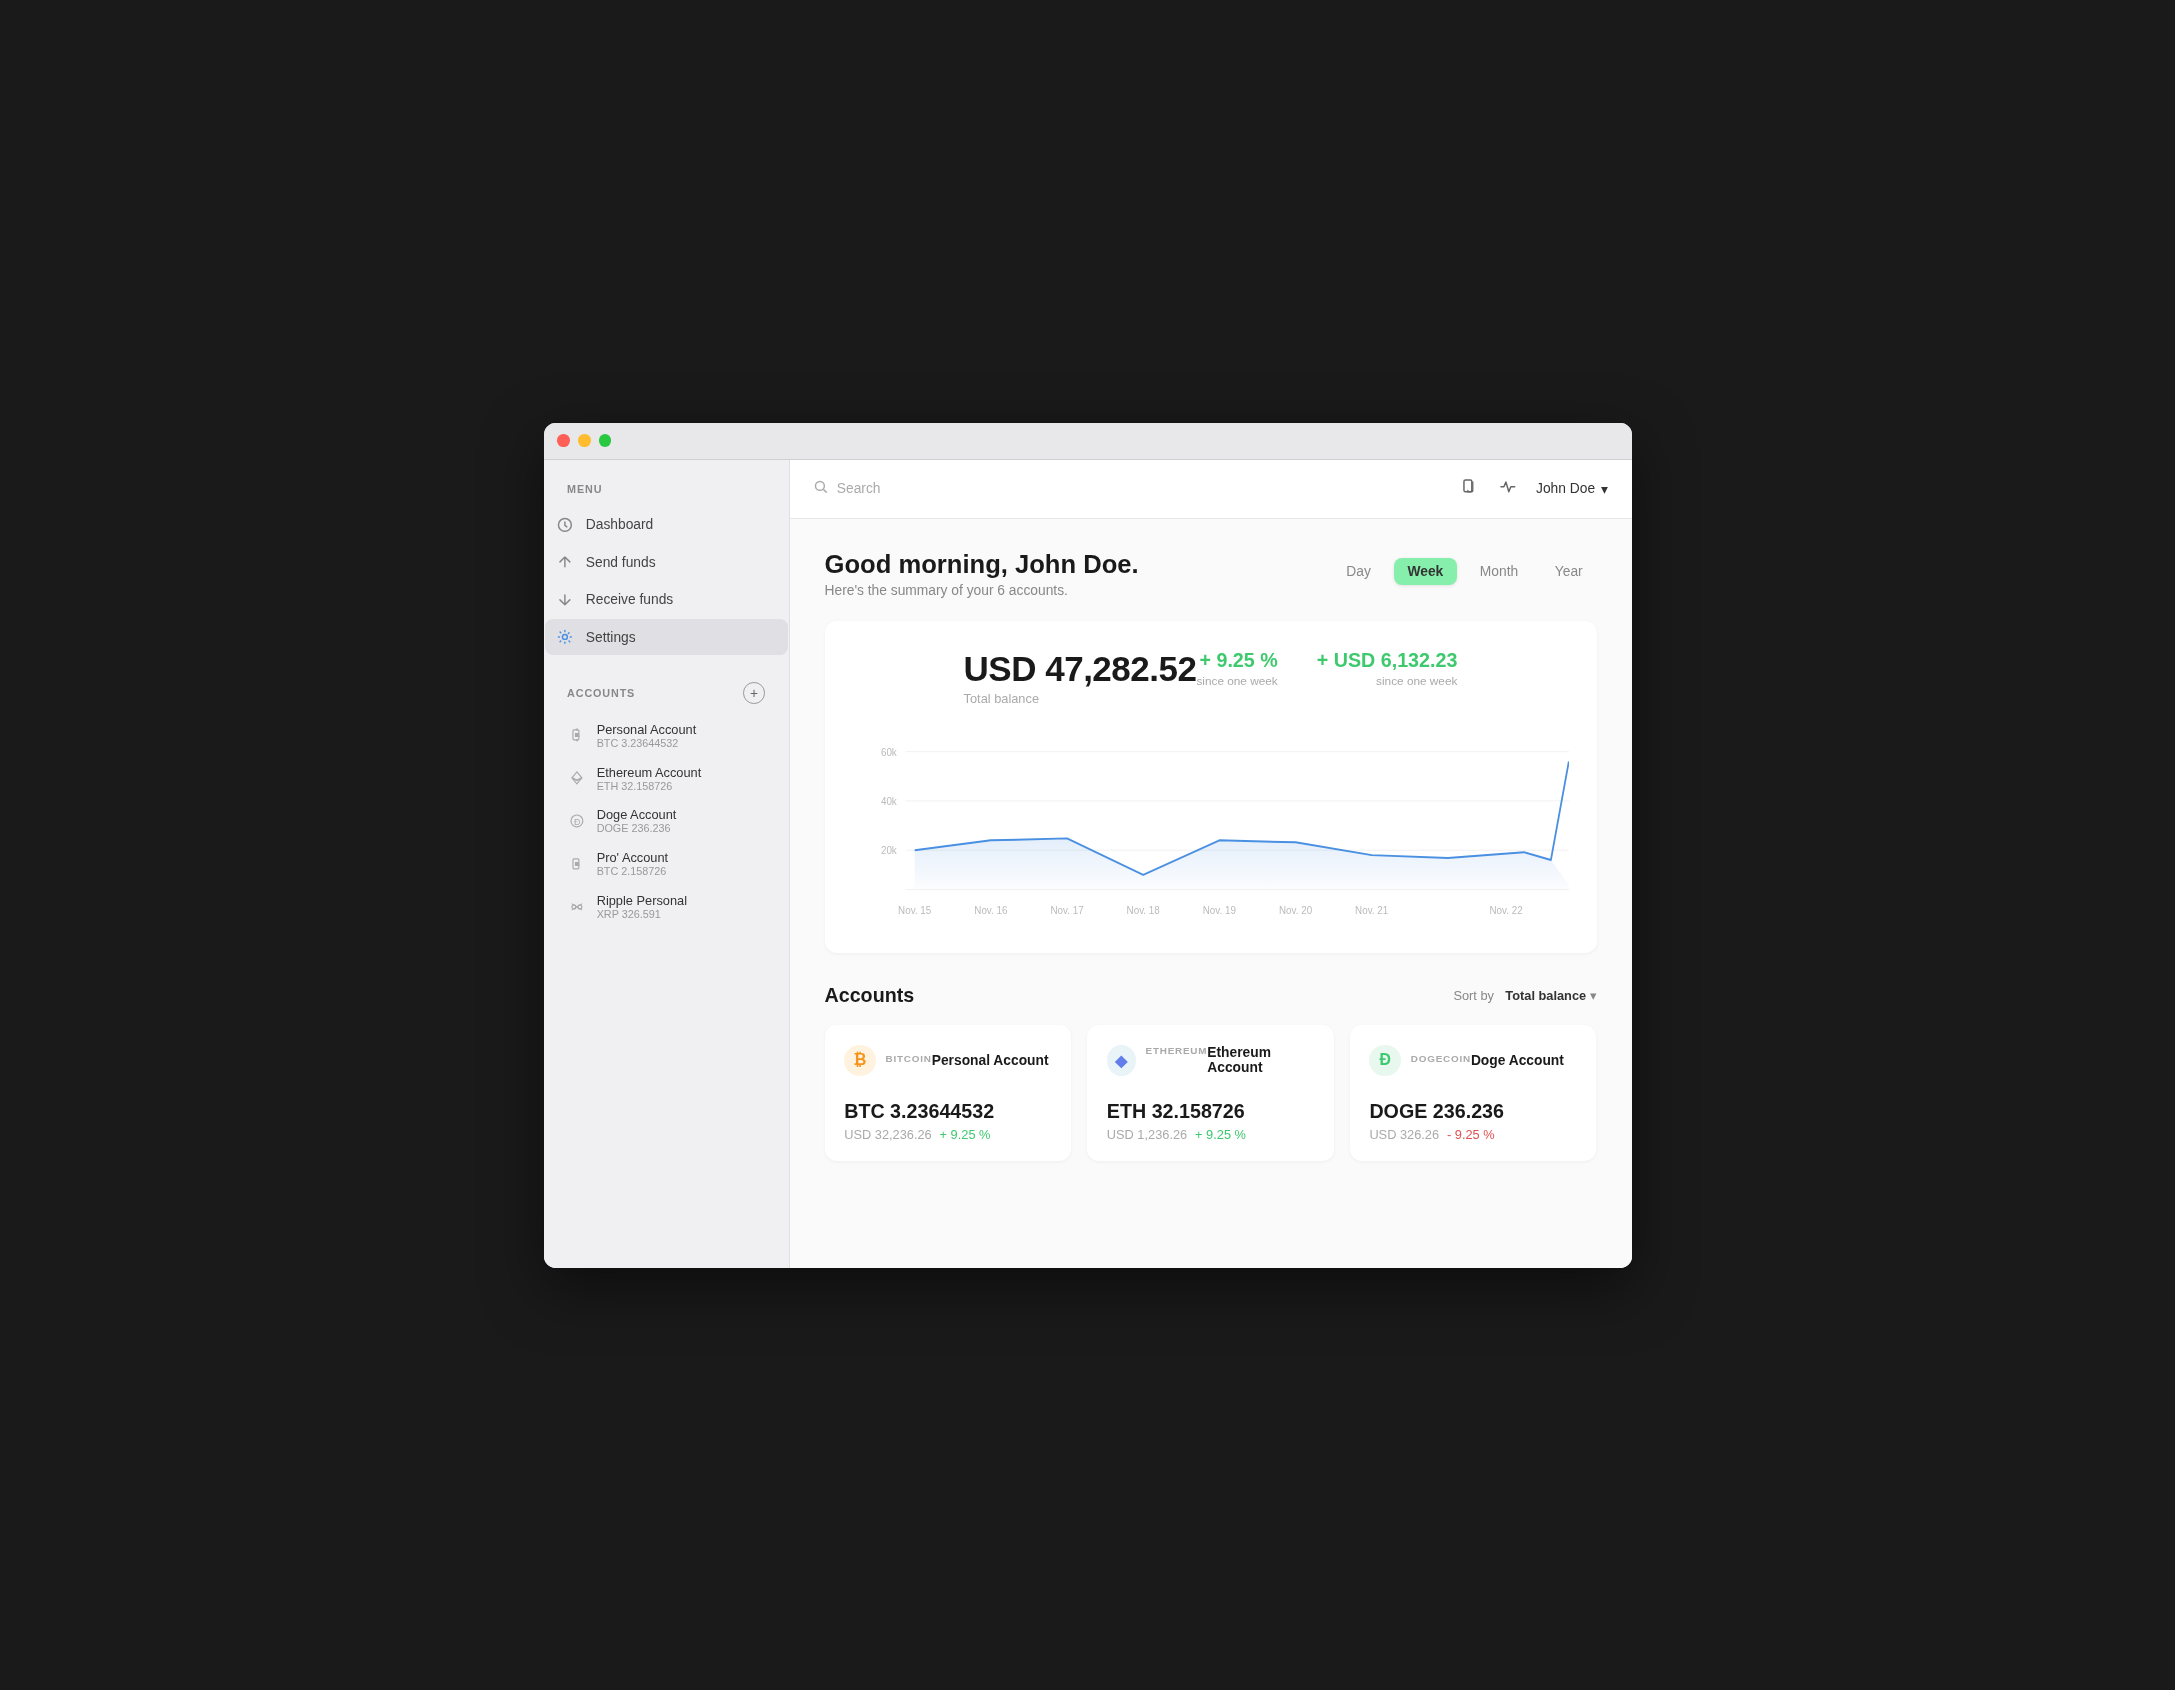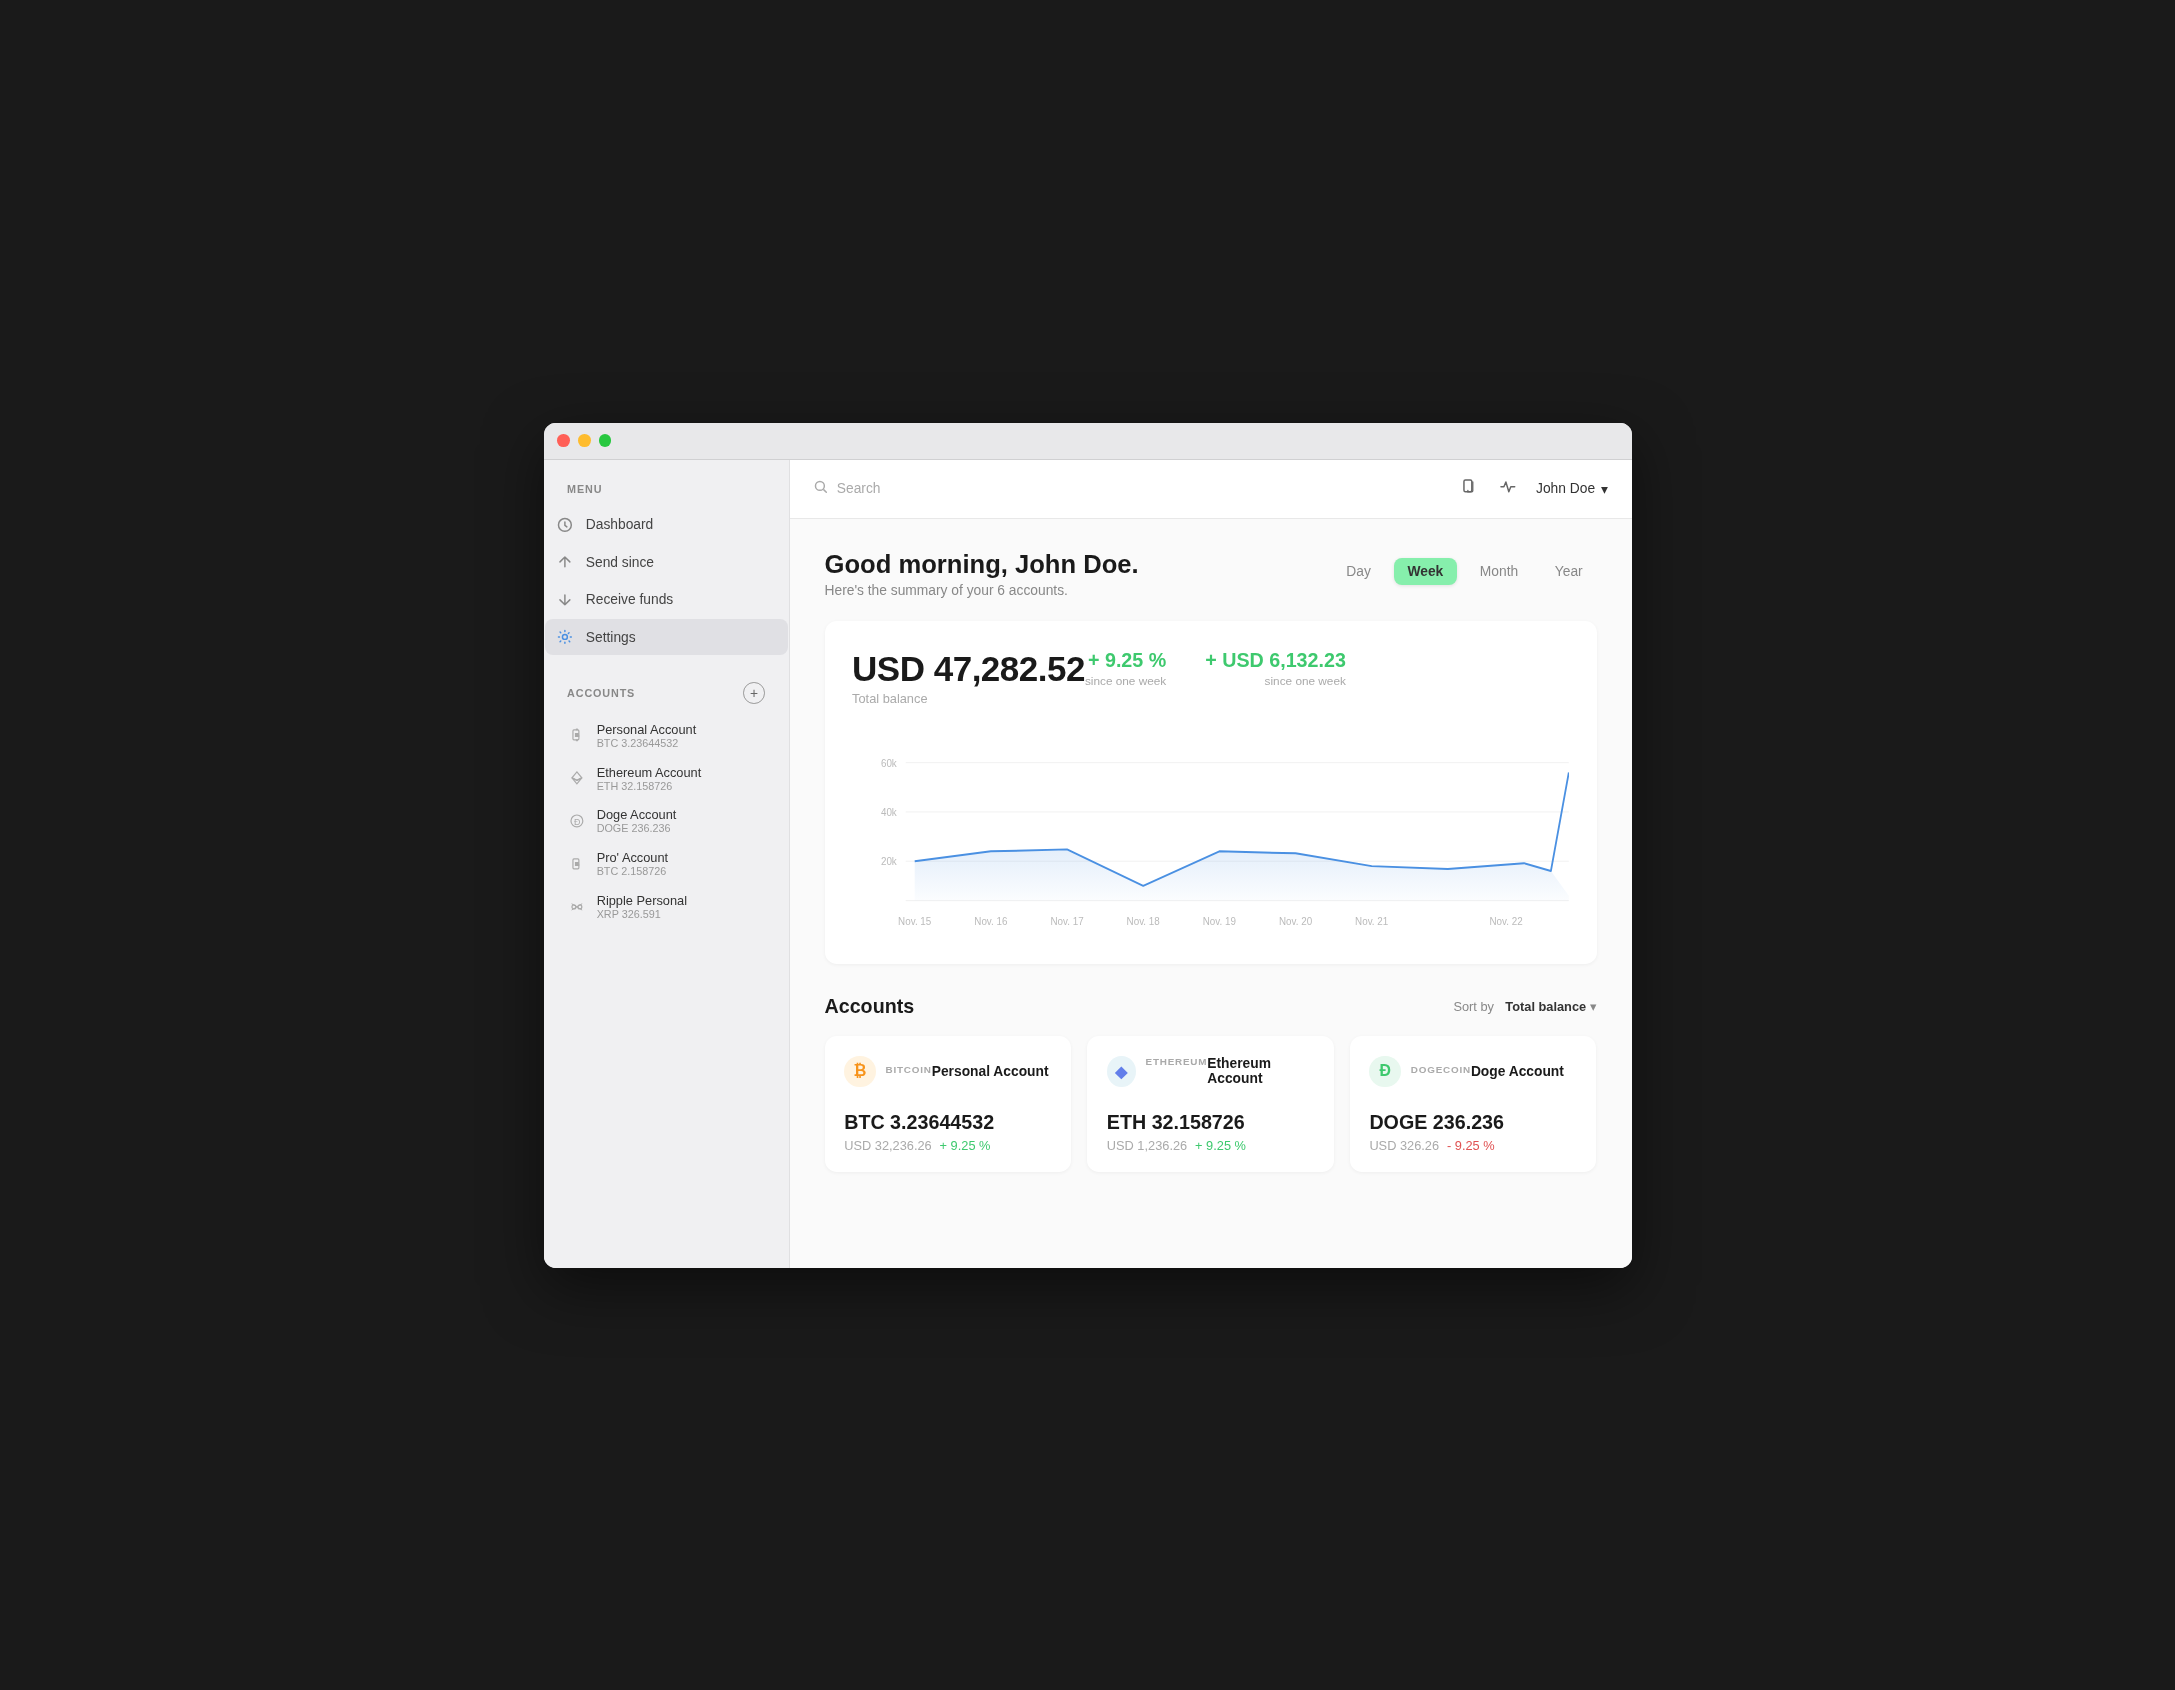--- a/index.html
+++ b/index.html
@@ -215,22 +215,22 @@
     .chart-card {
       background: #fff;
       border-radius: 11.8px;
       padding: 27.6px 27.6px 19.7px;
       margin-bottom: 31.5px;
       box-shadow: 0 1px 3.9px rgba(0,0,0,0.05);
     }
     .chart-stats {
       display: flex;
       align-items: flex-start;
-      justify-content: flex-start;
-      margin-bottom: 37px;
+      justify-content: center;
+      margin-bottom: 26px;
     }
     .total-balance-value {
       font-size: 35px;
       font-weight: 700;
       color: #1a1a1a;
       letter-spacing: -0.5px;
     }
     .total-balance-label {
       font-size: 12.8px;
       color: #aaa;
@@ -329,21 +329,21 @@
           </span>
           <span>Dashboard</span>
         </div>
 
         <div class="sidebar-nav-item">
           <span class="nav-icon">
             <svg width="15.8" height="15.8" viewBox="0 0 16 16" fill="none">
               <path d="M8 13V3M3 8l5-5 5 5" stroke="#888" stroke-width="1.5" stroke-linecap="round" stroke-linejoin="round"></path>
             </svg>
           </span>
-          <span>Send since</span>
+          <span>Send funds</span>
         </div>
 
         <div class="sidebar-nav-item">
           <span class="nav-icon">
             <svg width="15.8" height="15.8" viewBox="0 0 16 16" fill="none">
               <path d="M8 3v10M3 8l5 5 5-5" stroke="#888" stroke-width="1.5" stroke-linecap="round" stroke-linejoin="round"></path>
             </svg>
           </span>
           <span>Receive funds</span>
         </div>

